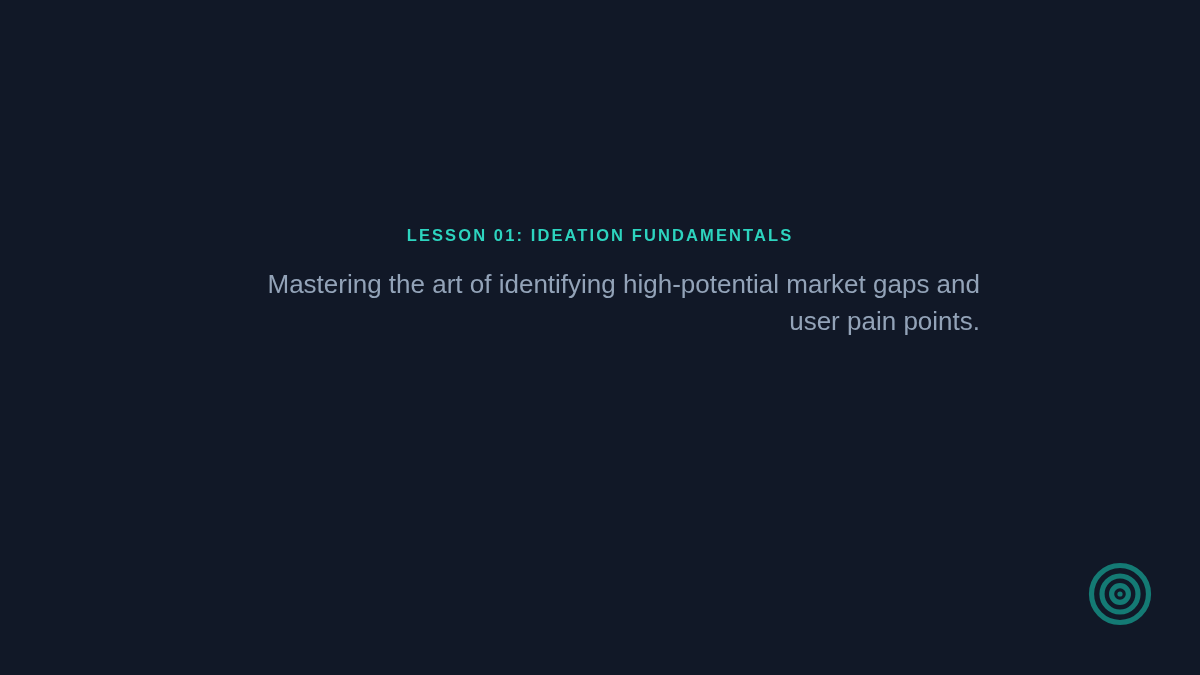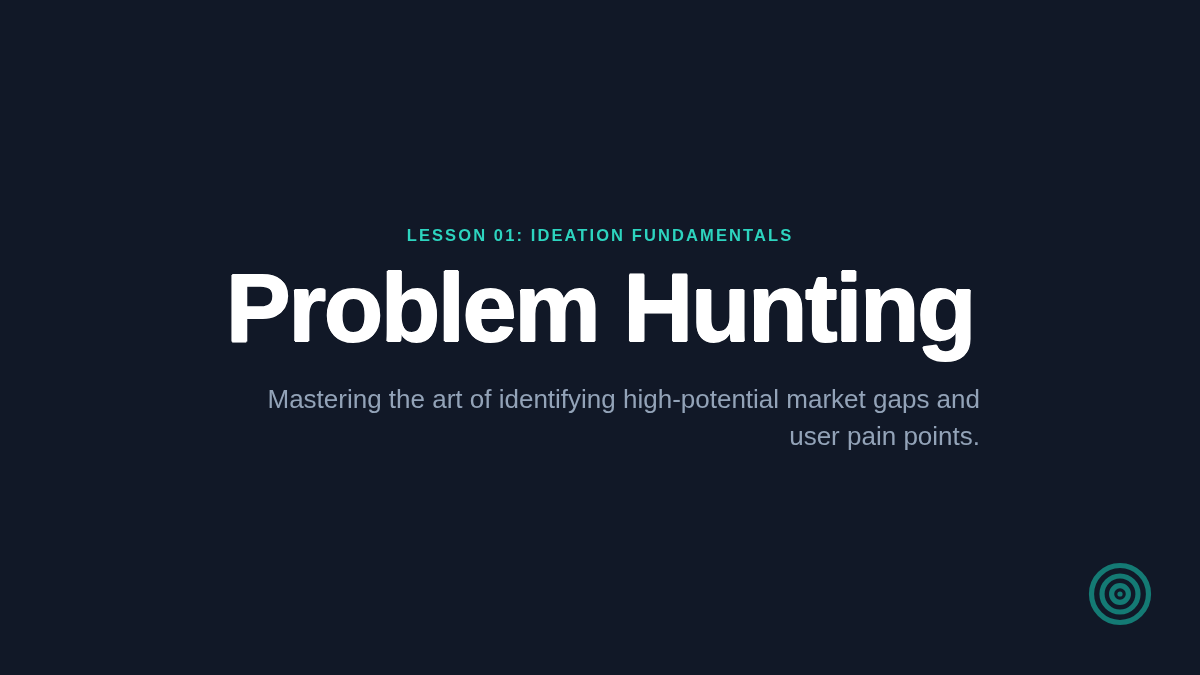--- a/index.html
+++ b/index.html
@@ -90,21 +90,20 @@
 </style>
 </head>
 <body>
 
 <div class="slide">
 
   <div class="content">
 
     <div class="eyebrow">LESSON 01: IDEATION FUNDAMENTALS</div>
 
-    <h1 class="title">Problem Hunting</h1>
 
     <p class="subtitle">Mastering the art of identifying high-potential market gaps and user pain points.</p>
 
   </div>
 
   <div class="target-icon">
     <svg viewBox="0 0 64 64" xmlns="http://www.w3.org/2000/svg" aria-hidden="true">
       <circle cx="32" cy="32" r="28.5" fill="none" stroke="#147a74" stroke-width="5.2"></circle>
       <circle cx="32" cy="32" r="18" fill="none" stroke="#147a74" stroke-width="5.2"></circle>
       <circle cx="32" cy="32" r="8.4" fill="none" stroke="#147a74" stroke-width="5.2"></circle>

